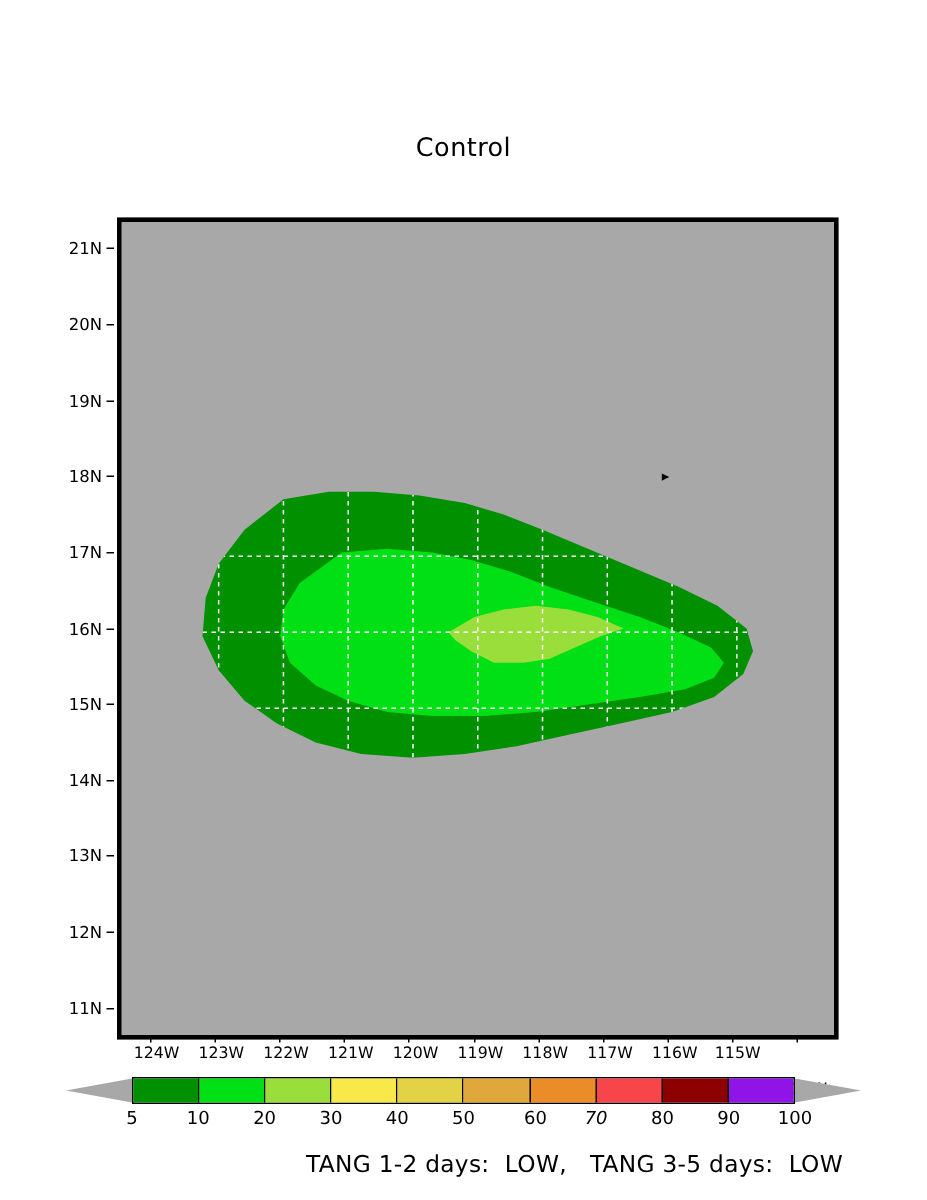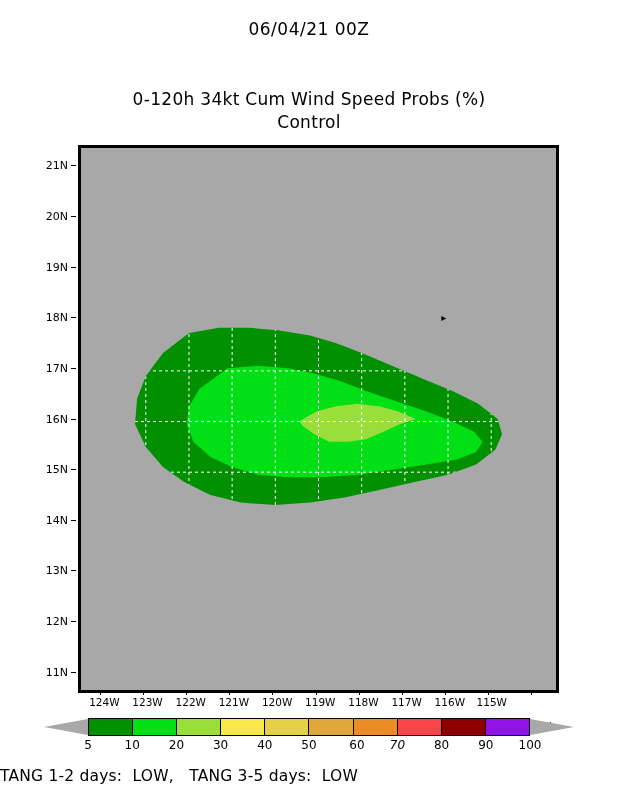--- a/index.html
+++ b/index.html
@@ -159,35 +159,33 @@
     width: 40px;
     top: 0;
   }
 
   
   #footer {
     position: absolute;
     left: 0;
     top: 767px;
     width: 562px;
-    text-align: left;
+    text-align: right;
     font-size: 15.5px;
     letter-spacing: 0.2px;
     white-space: pre;
   }
 </style>
 </head>
 <body>
 
 <div class="title-block">
-  <div class="title-line2">06/04/21 00Z</div>
 </div>
 
 <div class="subtitle-block">
-  <div class="subtitle-line1">0-120h 34kt Cum Wind Speed Probs (%)</div>
   <div class="subtitle-line2">Control</div>
 </div>
 
 <div id="plot-frame">
   <div id="plot-clip">
     <svg id="contour-svg" width="475" height="542">
       <defs>
           <clipPath id="fillclip">
             <polygon points="108.0,184.9 138.2,179.8 168.4,179.8 198.6,182.4 228.9,187.4 254.8,195.0 280.7,205.1 310.9,217.8 341.1,230.5 371.4,243.1 397.3,255.8 416.7,271.0 421.0,286.2 414.5,301.4 395.1,316.6 367.0,326.7 332.5,334.3 298.0,341.9 263.4,349.5 228.9,354.6 194.3,357.1 159.8,354.6 129.5,347.0 103.6,334.3 82.0,319.1 64.8,298.9 54.0,276.1 56.1,250.7 64.8,227.9 82.0,205.1 108.0,184.9"></polygon>
             <polygon points="146.8,220.3 177.0,217.8 207.3,220.3 233.2,225.4 259.1,233.0 285.0,243.1 315.2,253.3 345.5,263.4 371.4,273.5 393.0,283.7 401.6,293.8 395.1,303.9 375.7,311.5 345.5,316.6 310.9,321.7 276.4,326.7 241.8,329.3 207.3,329.3 177.0,326.7 151.1,319.1 129.5,309.0 112.3,293.8 105.8,276.1 108.0,258.3 118.8,240.6 146.8,220.3"></polygon>

